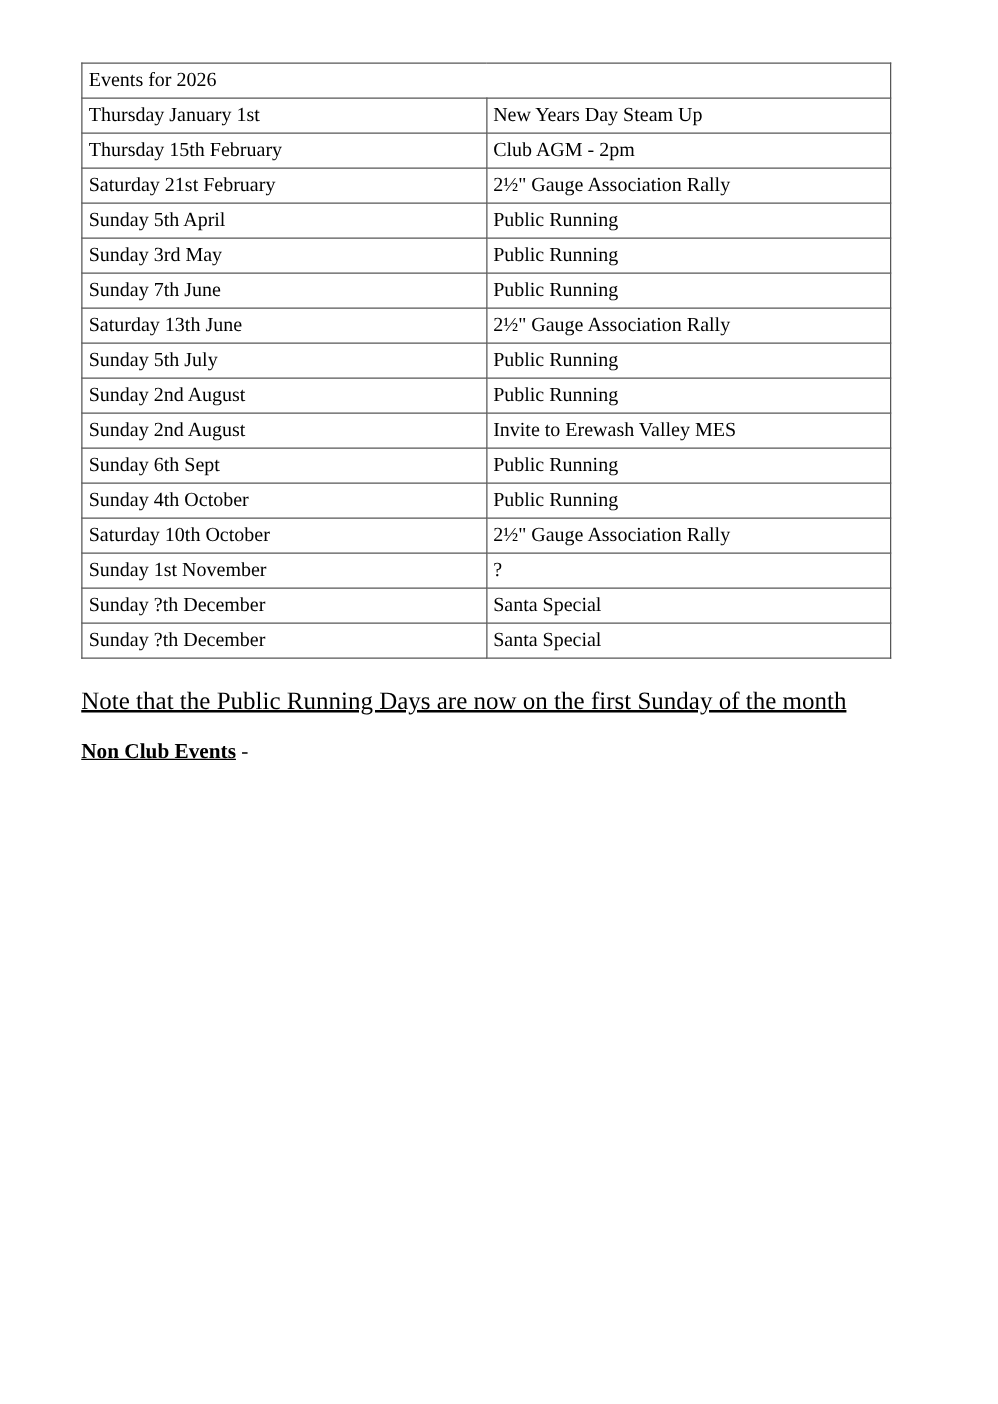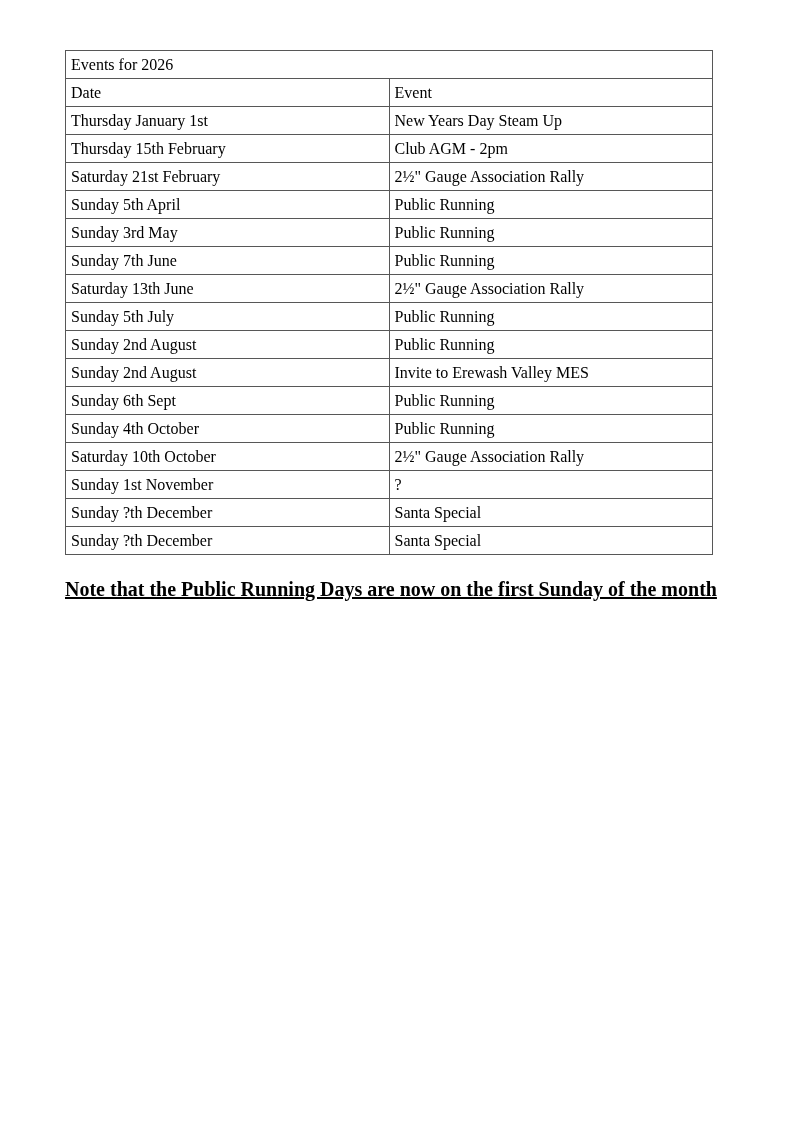--- a/index.html
+++ b/index.html
@@ -46,21 +46,21 @@
     text-align: center;
     font-weight: bold;
   }
   td.col-date  { width: 50%; }
   td.event-bold { font-weight: bold; }
   .note-heading {
     margin-top: 21px;
     width: 660px;
     font-size: 20px;
     line-height: 26px;
-    font-weight: bold;
+    font-weight: normal;
     text-decoration: underline;
   }
   .non-club-line {
     margin-top: 16px;
     font-size: 17px;
     line-height: 22px;
   }
   .non-club-label {
     font-weight: bold;
     text-decoration: underline;
@@ -78,24 +78,20 @@
 </style>
 </head>
 <body>
 
 <div class="content">
 
   <table class="events">
     <tbody>
       <tr>
         <td class="table-title" colspan="2">Events for 2026</td>
-      </tr>
-      <tr>
-        <th class="col-header">Date</th>
-        <th class="col-header">Event</th>
       </tr>
       <tr>
         <td class="col-date">Thursday January 1st</td>
         <td>New Years Day Steam Up</td>
       </tr>
       <tr>
         <td class="col-date">Thursday 15th February</td>
         <td class="event-bold">Club AGM - 2pm</td>
       </tr>
       <tr>
@@ -152,15 +148,16 @@
       </tr>
       <tr>
         <td class="col-date">Sunday ?th December</td>
         <td>Santa Special</td>
       </tr>
     </tbody>
   </table>
 
   <div class="note-heading">Note that the Public Running Days are now on the first Sunday of the month</div>
 
+  <div class="non-club-line"><span class="non-club-label">Non Club Events</span><span class="non-club-sep"> -</span></div>
 
 
 </div>
 
 </body></html>

